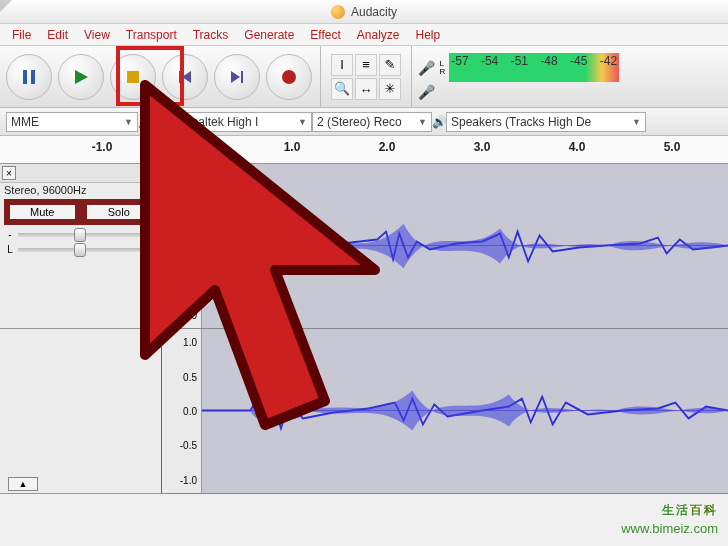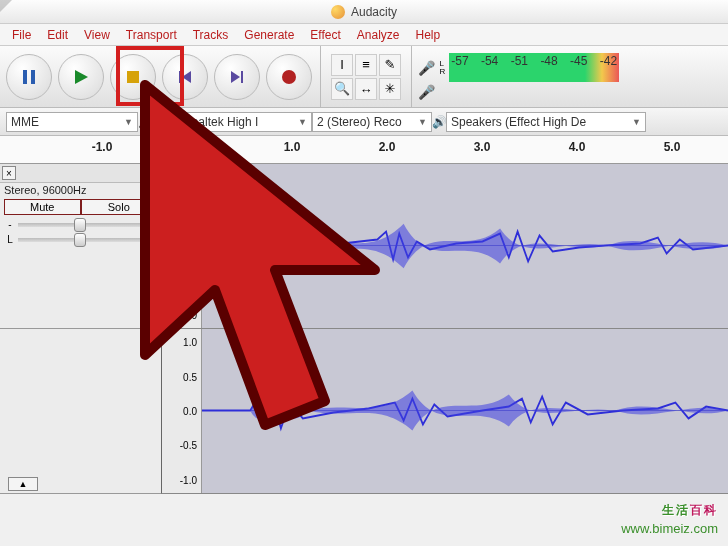--- a/index.html
+++ b/index.html
@@ -48,42 +48,42 @@
 
 
 .trackarea { display: flex; flex-direction: column; }
 .track { display: flex; }
 .track-panel { width: 162px; background: #ececec; border-right: 1px solid #666; border-bottom: 1px solid #999; }
 .track-panel .hdr { display: flex; align-items: center; background: #e4e4e4; border-bottom: 1px solid #bbb; }
 .track-panel .close { width: 14px; height: 14px; border: 1px solid #888; margin: 2px; display: flex; align-items: center; justify-content: center; font-size: 10px; background: #f4f4f4; }
 .track-panel .name { flex: 1; padding: 1px 2px; font-size: 11px; display: flex; align-items: center; justify-content: space-between; }
 .track-panel .info { padding: 1px 4px; font-size: 11px; color: #222; }
 .ms-buttons { display: flex; margin: 2px 4px; }
-.ms-buttons .msb { flex: 1; border: 1px solid #7f1d1d; background: #f4f4f4; text-align: center; font-size: 11px; padding: 1px 9px; }
+.ms-buttons .msb { flex: 1; border: 6px solid #7f1d1d; background: #f4f4f4; text-align: center; font-size: 11px; padding: 1px 9px; }
 .slider { margin: 4px 6px; display: flex; align-items: center; }
 .slider-track { flex: 1; height: 4px; background: linear-gradient(#bbb, #ddd); position: relative; margin: 0 4px; }
 .slider-thumb { position: absolute; top: -5px; width: 12px; height: 14px; background: linear-gradient(#fff, #ccc); border: 1px solid #888; border-radius: 3px; }
 .slider-lbl { font-size: 10px; width: 8px; text-align: center; }
 
 .channel { height: 165px; border-bottom: 1px solid #888; display: flex; }
 .channel .vscale { width: 40px; background: #eaeaea; border-right: 1px solid #999; position: relative; }
 .vs { position: absolute; right: 4px; font-size: 10px; transform: translateY(-50%); }
 .channel .wave { flex: 1; background: #c8c8d4; position: relative; overflow: hidden; }
 .wave svg { width: 100%; height: 100%; display: block; }
 
 .collapse-panel { width: 162px; height: 165px; background: #ececec; border-right: 1px solid #666; border-bottom: 1px solid #999; }
 .expander { width: 30px; height: 14px; margin-top: 148px; margin-left: 8px; border: 1px solid #888; background: #f4f4f4; display: flex; align-items: center; justify-content: center; font-size: 9px; }
 
 
 .cursor-overlay { position: absolute; pointer-events: none; }
 
 
 .watermark { position: absolute; right: 10px; bottom: 10px; text-align: right; }
 .wm-t { color: #3a8f2b; font-weight: bold; font-size: 28px; letter-spacing: 2px; text-shadow: 1px 1px 0 #fff; }
-.wm-t .alt { color: #be185d; }
+.wm-t .alt { color: #4d7c0f; }
 .wm-u { color: #3a8f2b; font-size: 13px; }
 
 
 .corner { position: absolute; left: 0; top: 0; width: 12px; height: 12px; border-right: 12px solid transparent; border-top: 12px solid #888; opacity: .4; }
 </style>
 </head>
 <body>
 
 <div class="corner"></div>
 
@@ -182,21 +182,21 @@
   <div class="combo" style="width:160px">
     <span>Mix (Realtek High I</span>
       <span class="arrow">▼</span>
   </div>
   <div class="combo" style="width:120px">
     <span>2 (Stereo) Reco</span>
       <span class="arrow">▼</span>
   </div>
   <span class="speaker-icon">🔊</span>
   <div class="combo" style="width:200px">
-    <span>Speakers (Effect High De</span>
+    <span>Speakers (Tracks High De</span>
       <span class="arrow">▼</span>
   </div>
 </div>
 
 <div class="timeline">
   <div class="timeline-spacer"></div>
   <div class="timeline-scale">
     <div class="timeline-labels" id="tl-labels">
         <span class="tl" style="left: -60px;">-1.0</span>
         <span class="tl" style="left: 36px;">0.0</span>

